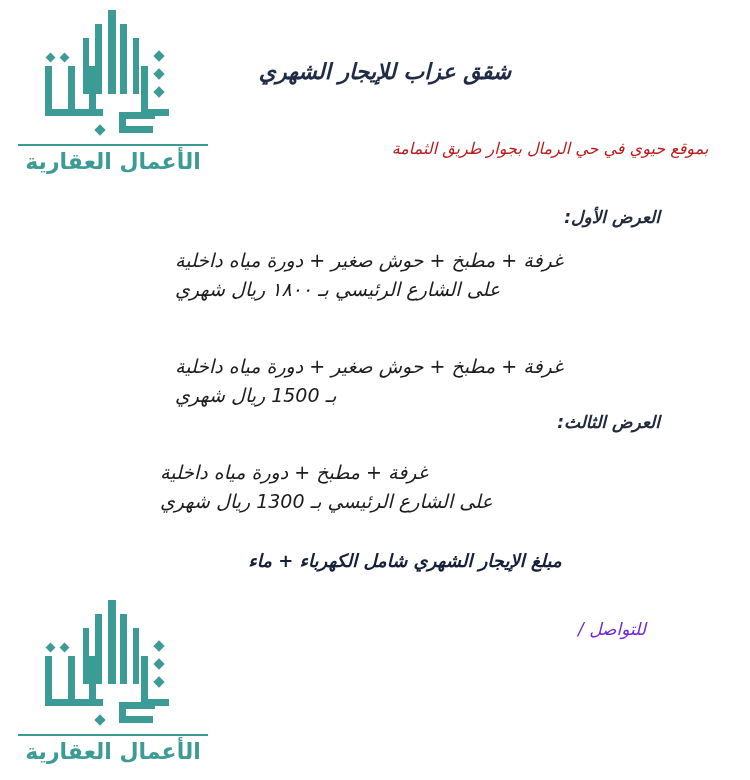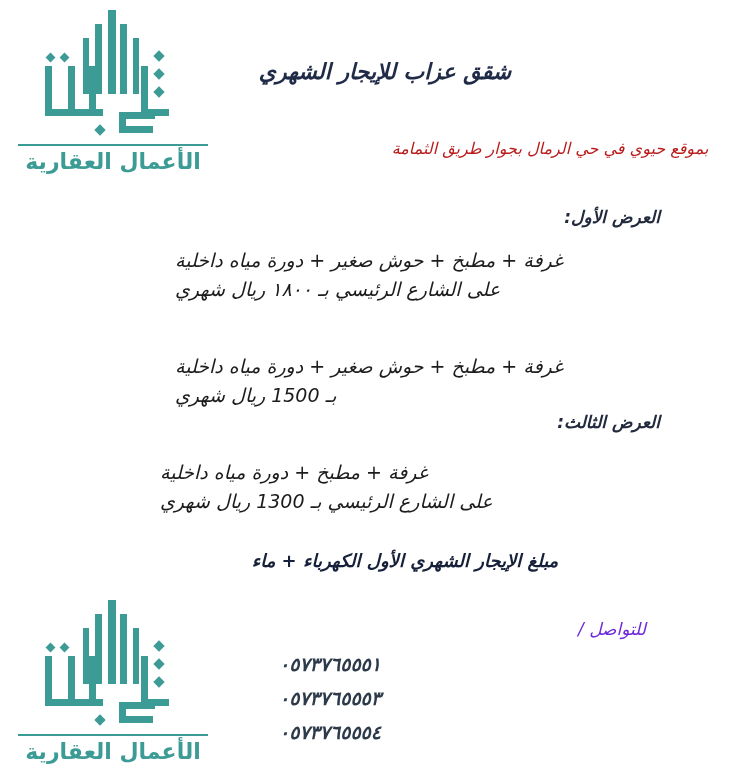--- a/index.html
+++ b/index.html
@@ -207,29 +207,24 @@
       <span class="line">غرفة + مطبخ + حوش صغير + دورة مياه داخلية</span>
       <span class="line">بـ 1500 ريال شهري</span>
     </div>
 
     <div class="offer-heading" style="top:411px;">العرض الثالث:</div>
     <div class="offer-body" style="right:120px; top:458px;">
       <span class="line">غرفة + مطبخ + دورة مياه داخلية</span>
       <span class="line">على الشارع الرئيسي بـ 1300 ريال شهري</span>
     </div>
 
-    <div class="note">مبلغ الإيجار الشهري الأول الكهرباء + ماء</div>
+    <div class="note">مبلغ الإيجار الشهري شامل الكهرباء + ماء</div>
 
     <div class="contact-label">للتواصل /</div>
 
-    <div class="phones">
-      <span class="phone">٠٥٧٣٧٦٥٥٥١</span>
-      <span class="phone">٠٥٧٣٧٦٥٥٥٣</span>
-      <span class="phone">٠٥٧٣٧٦٥٥٥٤</span>
-    </div>
 
   </div>
 
   <div class="logo-block logo-bottom">
     <div class="logo-mark">
       <svg width="180" height="132" viewBox="0 0 180 132" xmlns="http://www.w3.org/2000/svg">
         <g fill="#3d9b96">
           <polygon points="85,2 93,2 93,86 85,86"></polygon>
           <polygon points="72,16 79,16 79,86 72,86"></polygon>
           <polygon points="97,16 104,16 104,86 97,86"></polygon>

